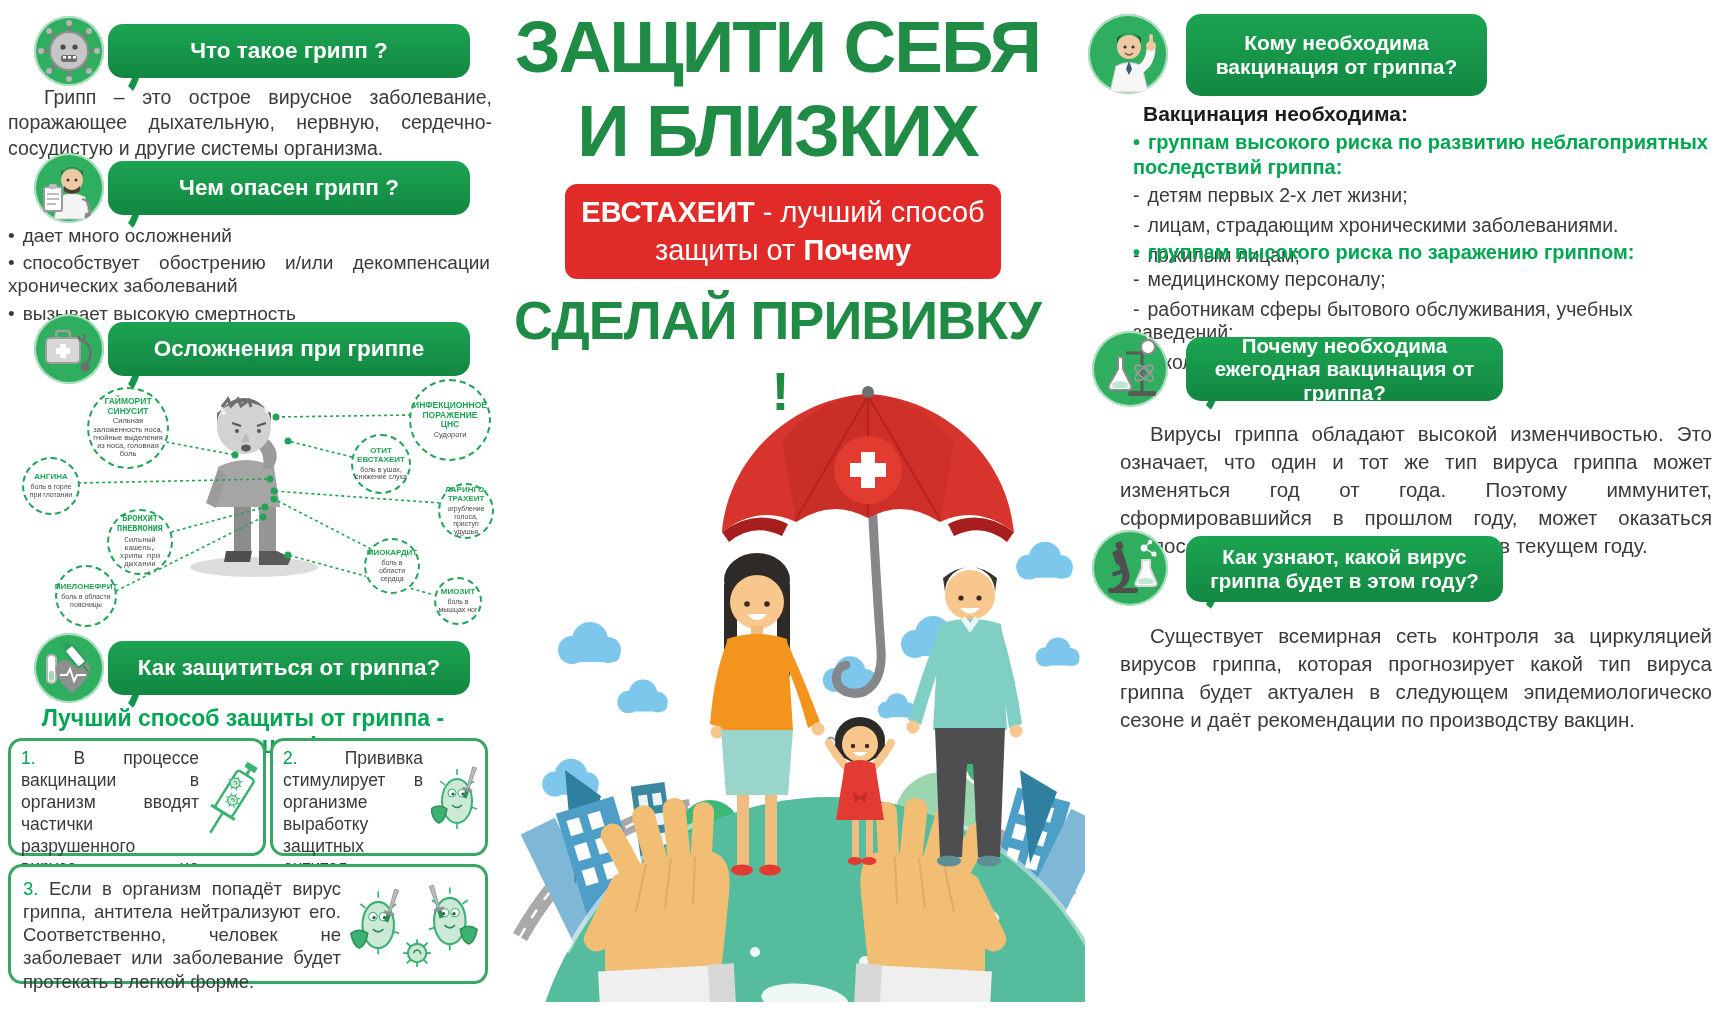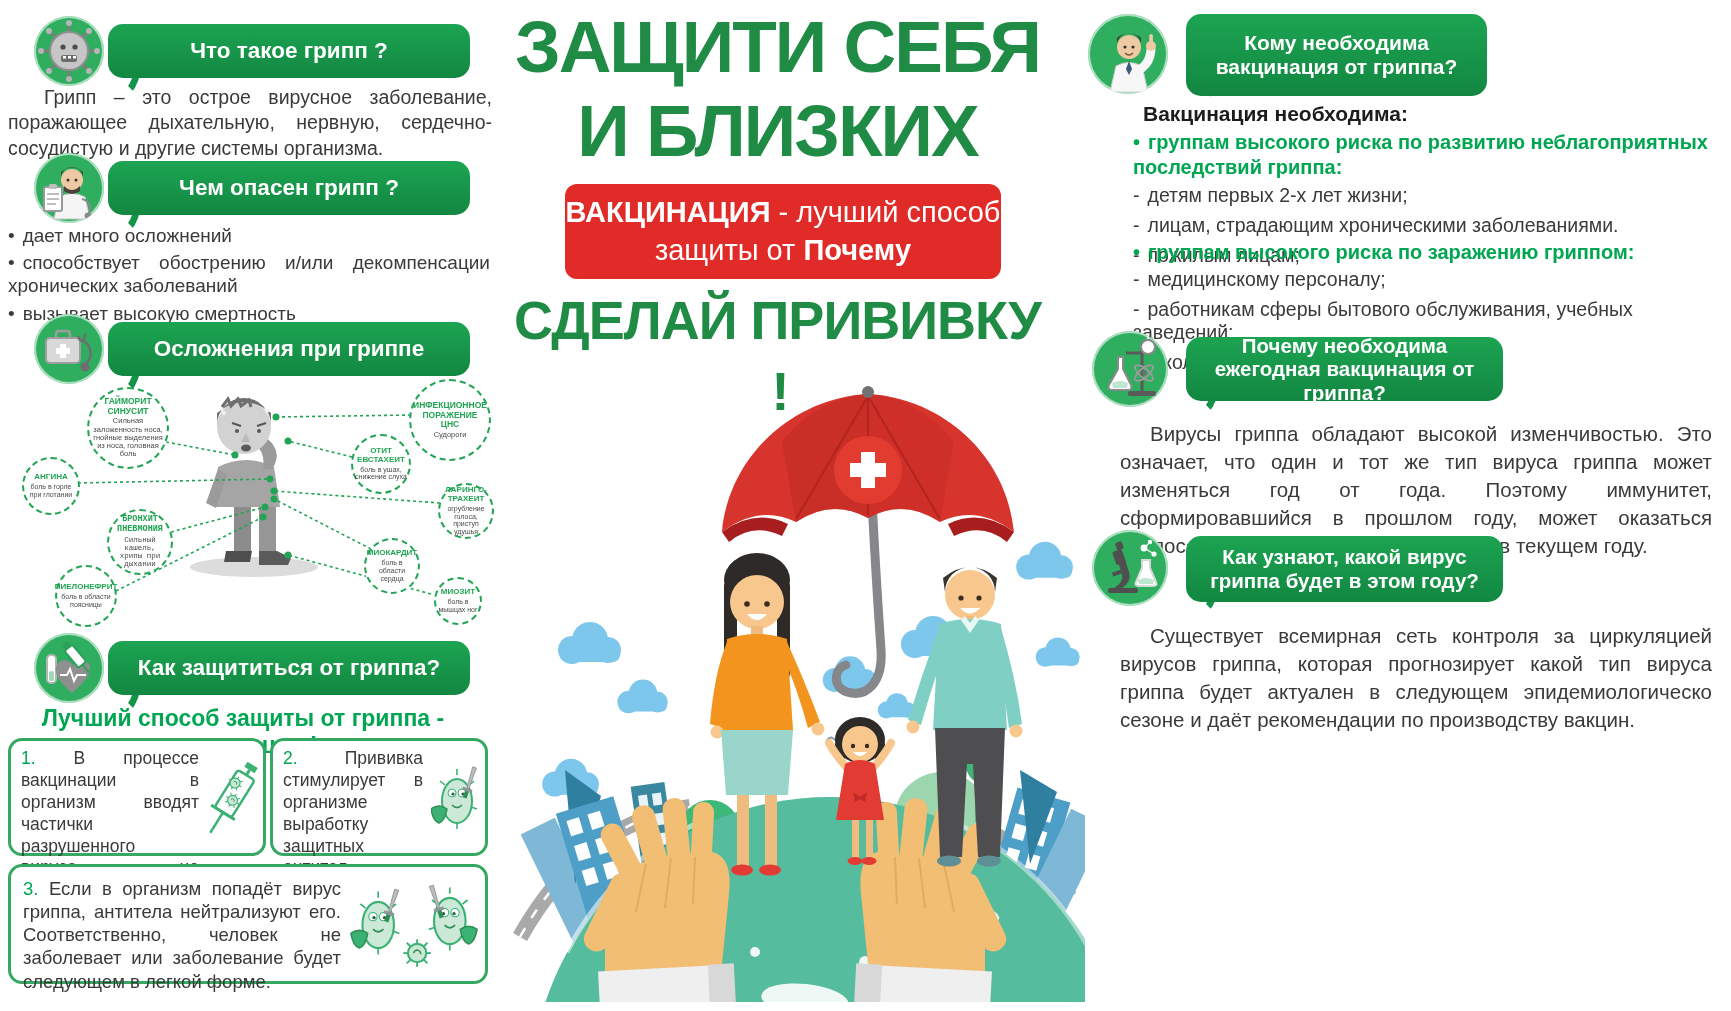--- a/index.html
+++ b/index.html
@@ -310,35 +310,35 @@
       <span>Прививка стимулирует в организме выработку защитных антител.</span>
     </div>
     <svg class="abs" style="right:2px;top:14px;" width="52" height="84" viewBox="0 0 52 84">
       <use href="#sym-microbe" transform="translate(2,6) scale(1.0)"></use>
     </svg>
   </div>
 
   <div class="step-box" style="left:8px;top:864px;width:474px;height:114px;">
     <div class="step-text" style="left:12px;top:10px;width:318px;font-size:18.5px;">
       <span class="step-num">3.</span>
-      <span>Если в организм попадёт вирус гриппа, антитела нейтрализуют его. Соответственно, человек не заболевает или заболевание будет следующем в легкой форме.</span>
+      <span>Если в организм попадёт вирус гриппа, антитела нейтрализуют его. Соответственно, человек не заболевает или заболевание будет протекать в легкой форме.</span>
     </div>
     <svg class="abs" style="right:4px;top:6px;" width="132" height="104" viewBox="0 0 132 104">
       <use href="#sym-microbe" transform="translate(4,10) scale(1.05)"></use>
       <use href="#sym-microbe" transform="translate(126,6) scale(-1.05,1.05)"></use>
       <use href="#sym-virusblob" transform="translate(52,64) scale(1.15)"></use>
     </svg>
   </div>
 
   <div class="big-title" style="top:94px;">И БЛИЗКИХ</div>
   <div class="big-title" style="top:10px;">ЗАЩИТИ СЕБЯ</div>
 
   <div class="red-box" style="left:565px;top:184px;width:436px;height:95px;">
     <div>
-      <b>ВАКЦИНАЦИЯ</b><span> - лучший способ</span>
+      <b>ЕВСТАХЕИТ</b><span> - лучший способ</span>
     </div>
     <div>
       <span>защиты от </span><b>Почему</b>
     </div>
   </div>
 
   <div class="cta" style="top:289px;">
     <span>СДЕЛАЙ ПРИВИВКУ</span><span class="mark">!</span>
   </div>
 

